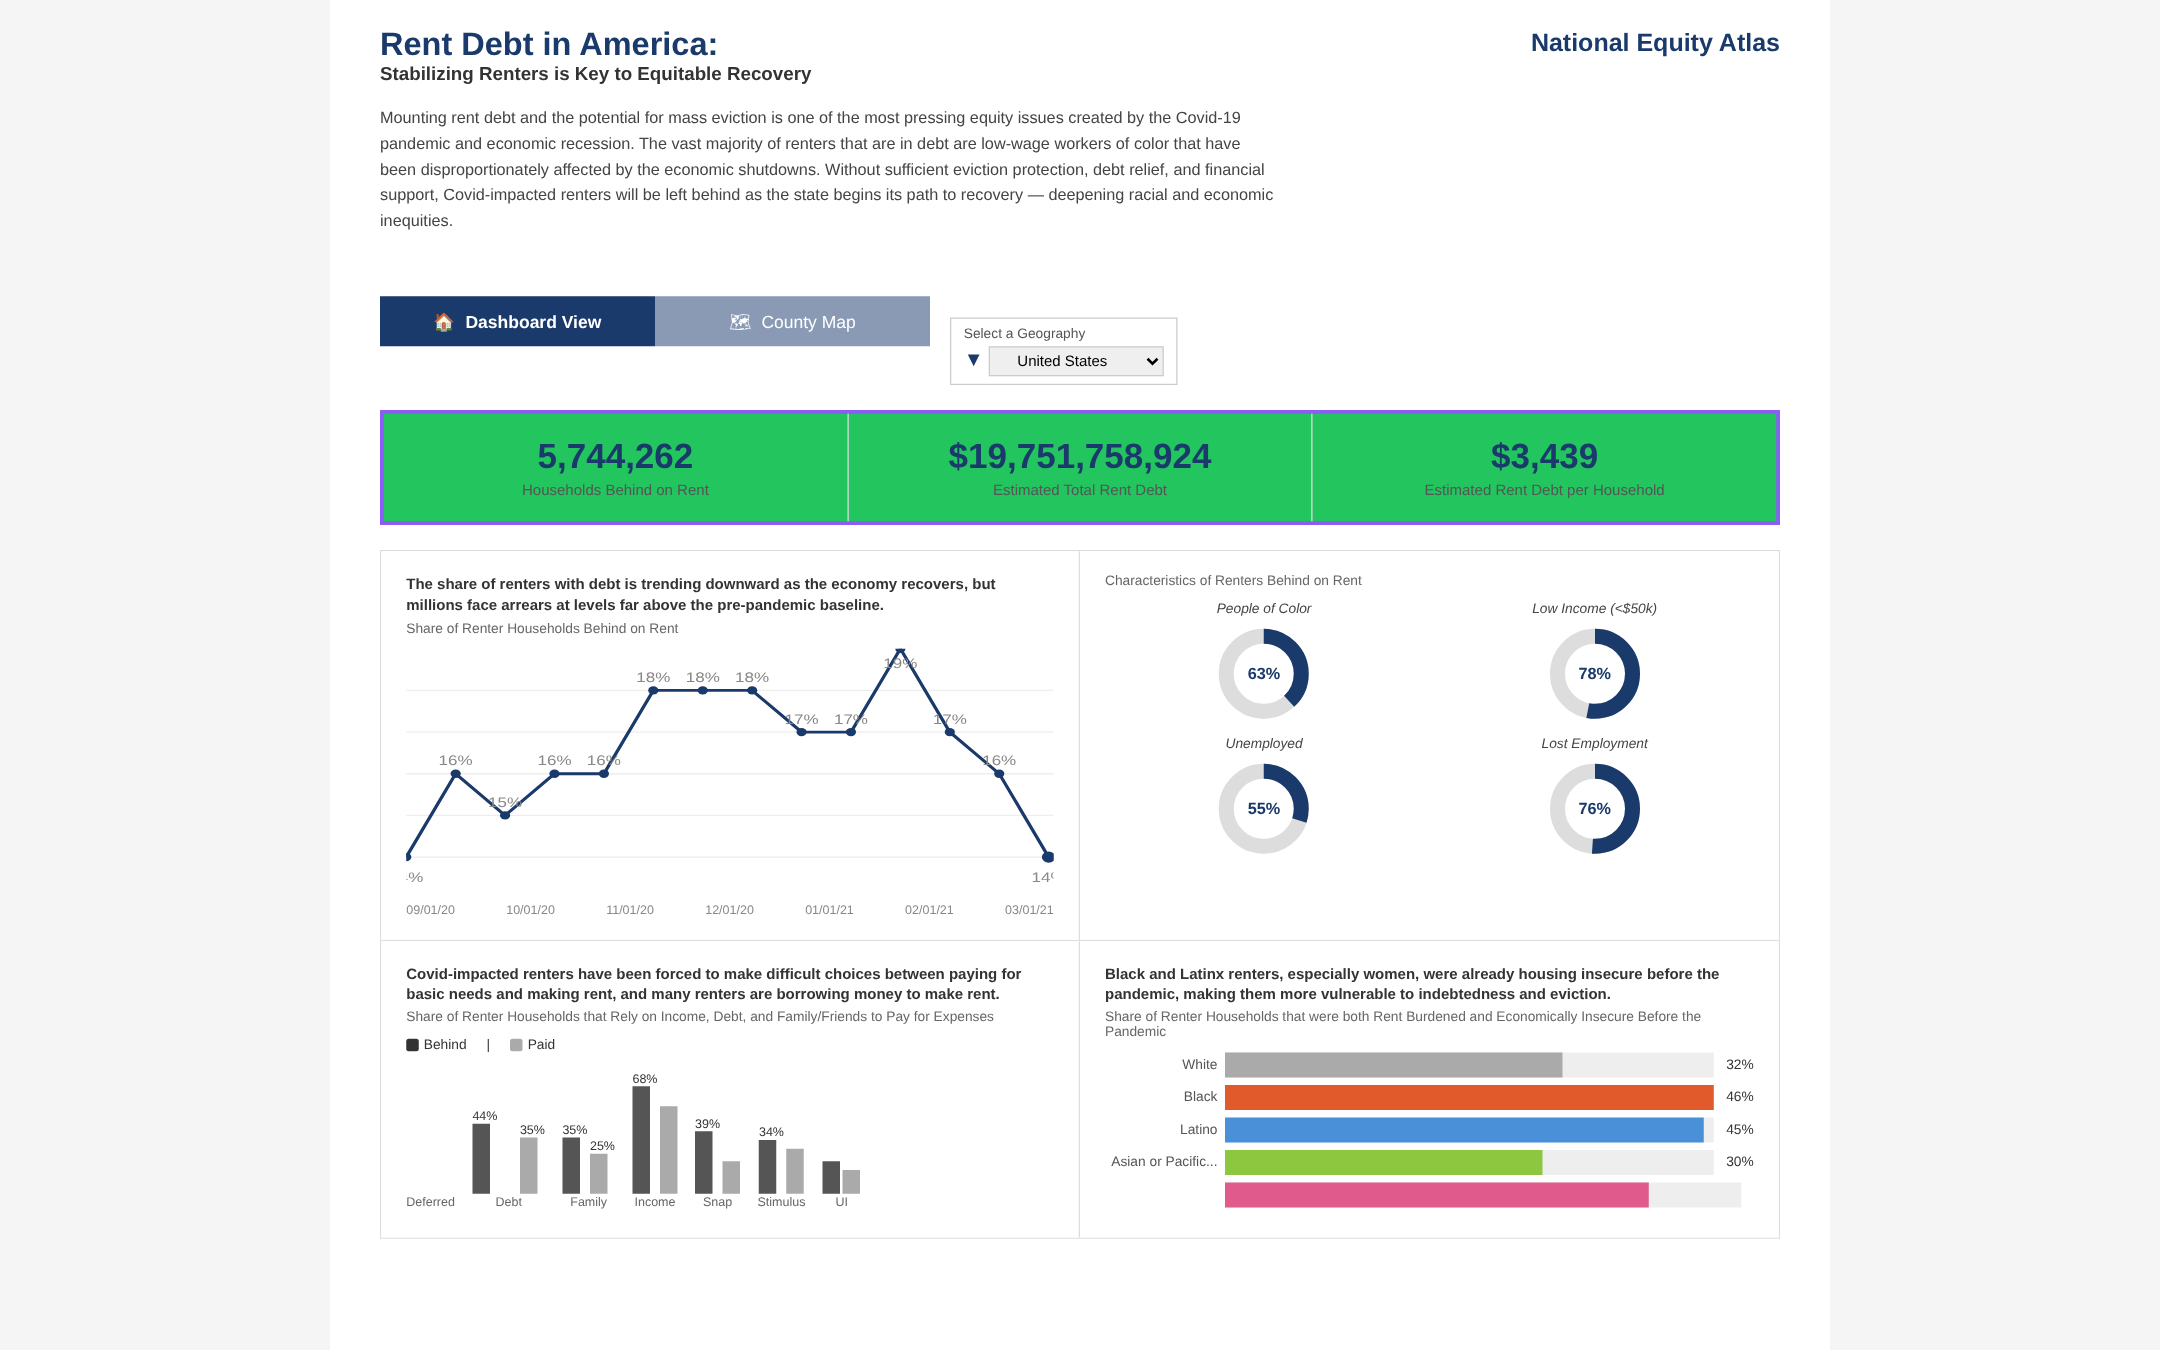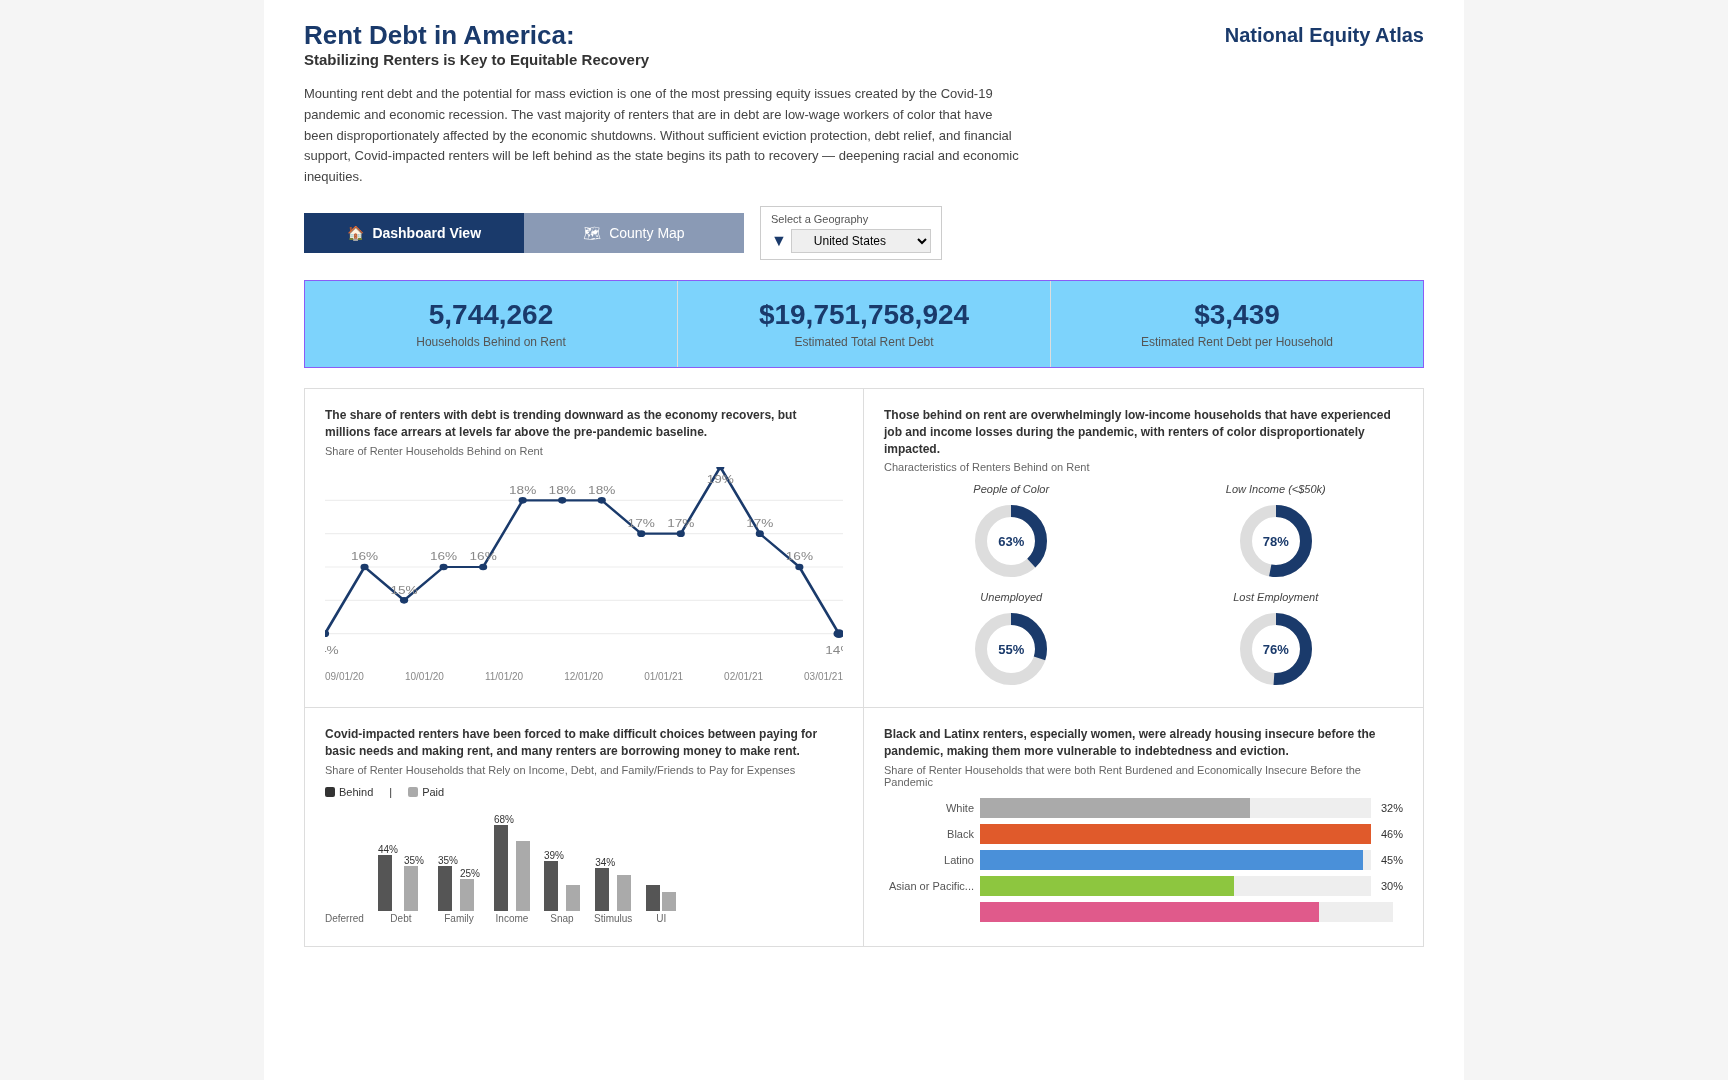--- a/index.html
+++ b/index.html
@@ -78,22 +78,22 @@
       gap: 8px;
       min-width: 220px;
       justify-content: center;
     }
     .filter-icon {
       color: #1a3a6b;
       font-size: 16px;
     }
     .stats-row {
       display: flex;
-      border: 1px solid #8b5cf6;
-      background: #7dd3fc;
+      border: 3px solid #8b5cf6;
+      background: #22c55e;
       margin-bottom: 20px;
     }
     .stat-cell {
       flex: 1;
       text-align: center;
       padding: 18px 10px;
       border-right: 1px solid #ddd;
     }
     .stat-cell:last-child { border-right: none; }
     .stat-number {
@@ -237,20 +237,21 @@
     .legend-dot {
       width: 10px;
       height: 10px;
       border-radius: 2px;
     }
     .geo-box {
       border: 1px solid #ccc;
       padding: 6px 10px;
       background: #fff;
       margin-left: 16px;
+      margin-top: 48px;
     }
     .geo-box-top {
       font-size: 11px;
       color: #555;
       margin-bottom: 4px;
     }
     .geo-select-row {
       display: flex;
       align-items: center;
       gap: 4px;
@@ -364,21 +365,20 @@
         <span>10/01/20</span>
         <span>11/01/20</span>
         <span>12/01/20</span>
         <span>01/01/21</span>
         <span>02/01/21</span>
         <span>03/01/21</span>
       </div>
     </div>
 
     <div class="chart-panel">
-      <div class="chart-title">Those behind on rent are overwhelmingly low-income households that have experienced job and income losses during the pandemic, with renters of color disproportionately impacted.</div>
       <div class="chart-subtitle">Characteristics of Renters Behind on Rent</div>
       <div class="donut-grid">
 
         <div class="donut-item">
           <div class="donut-label">People of Color</div>
           <div class="donut-container">
             <svg viewBox="0 0 80 80">
               <circle cx="40" cy="40" r="30" fill="none" stroke="#ddd" stroke-width="12"></circle>
               <circle cx="40" cy="40" r="30" fill="none" stroke="#1a3a6b" stroke-width="12" stroke-dasharray="118.9 188.5" stroke-dashoffset="47.1" transform="rotate(-90 40 40)"></circle>
             </svg>
@@ -440,21 +440,21 @@
 
         <div style="display:flex;flex-direction:column;align-items:center;">
           <div style="display:flex;align-items:flex-end;gap:2px;height:90px;">
             <div style="width:14px;background:#555;height:0px;"></div>
             <div style="width:14px;background:#aaa;height:0px;"></div>
           </div>
           <div style="font-size:10px;color:#666;margin-top:2px;">Deferred</div>
         </div>
 
         <div style="display:flex;flex-direction:column;align-items:center;">
-          <div style="display:flex;align-items:flex-end;gap:6px;height:90px;">
+          <div style="display:flex;align-items:flex-end;gap:18px;height:90px;">
             <div style="position:relative;">
               <div style="font-size:10px;color:#333;text-align:center;">44%</div>
               <div style="width:14px;background:#555;height:56px;"></div>
             </div>
             <div style="position:relative;">
               <div style="font-size:10px;color:#333;text-align:center;">35%</div>
               <div style="width:14px;background:#aaa;height:45px;"></div>
             </div>
           </div>
           <div style="font-size:10px;color:#666;margin-top:2px;">Debt</div>

